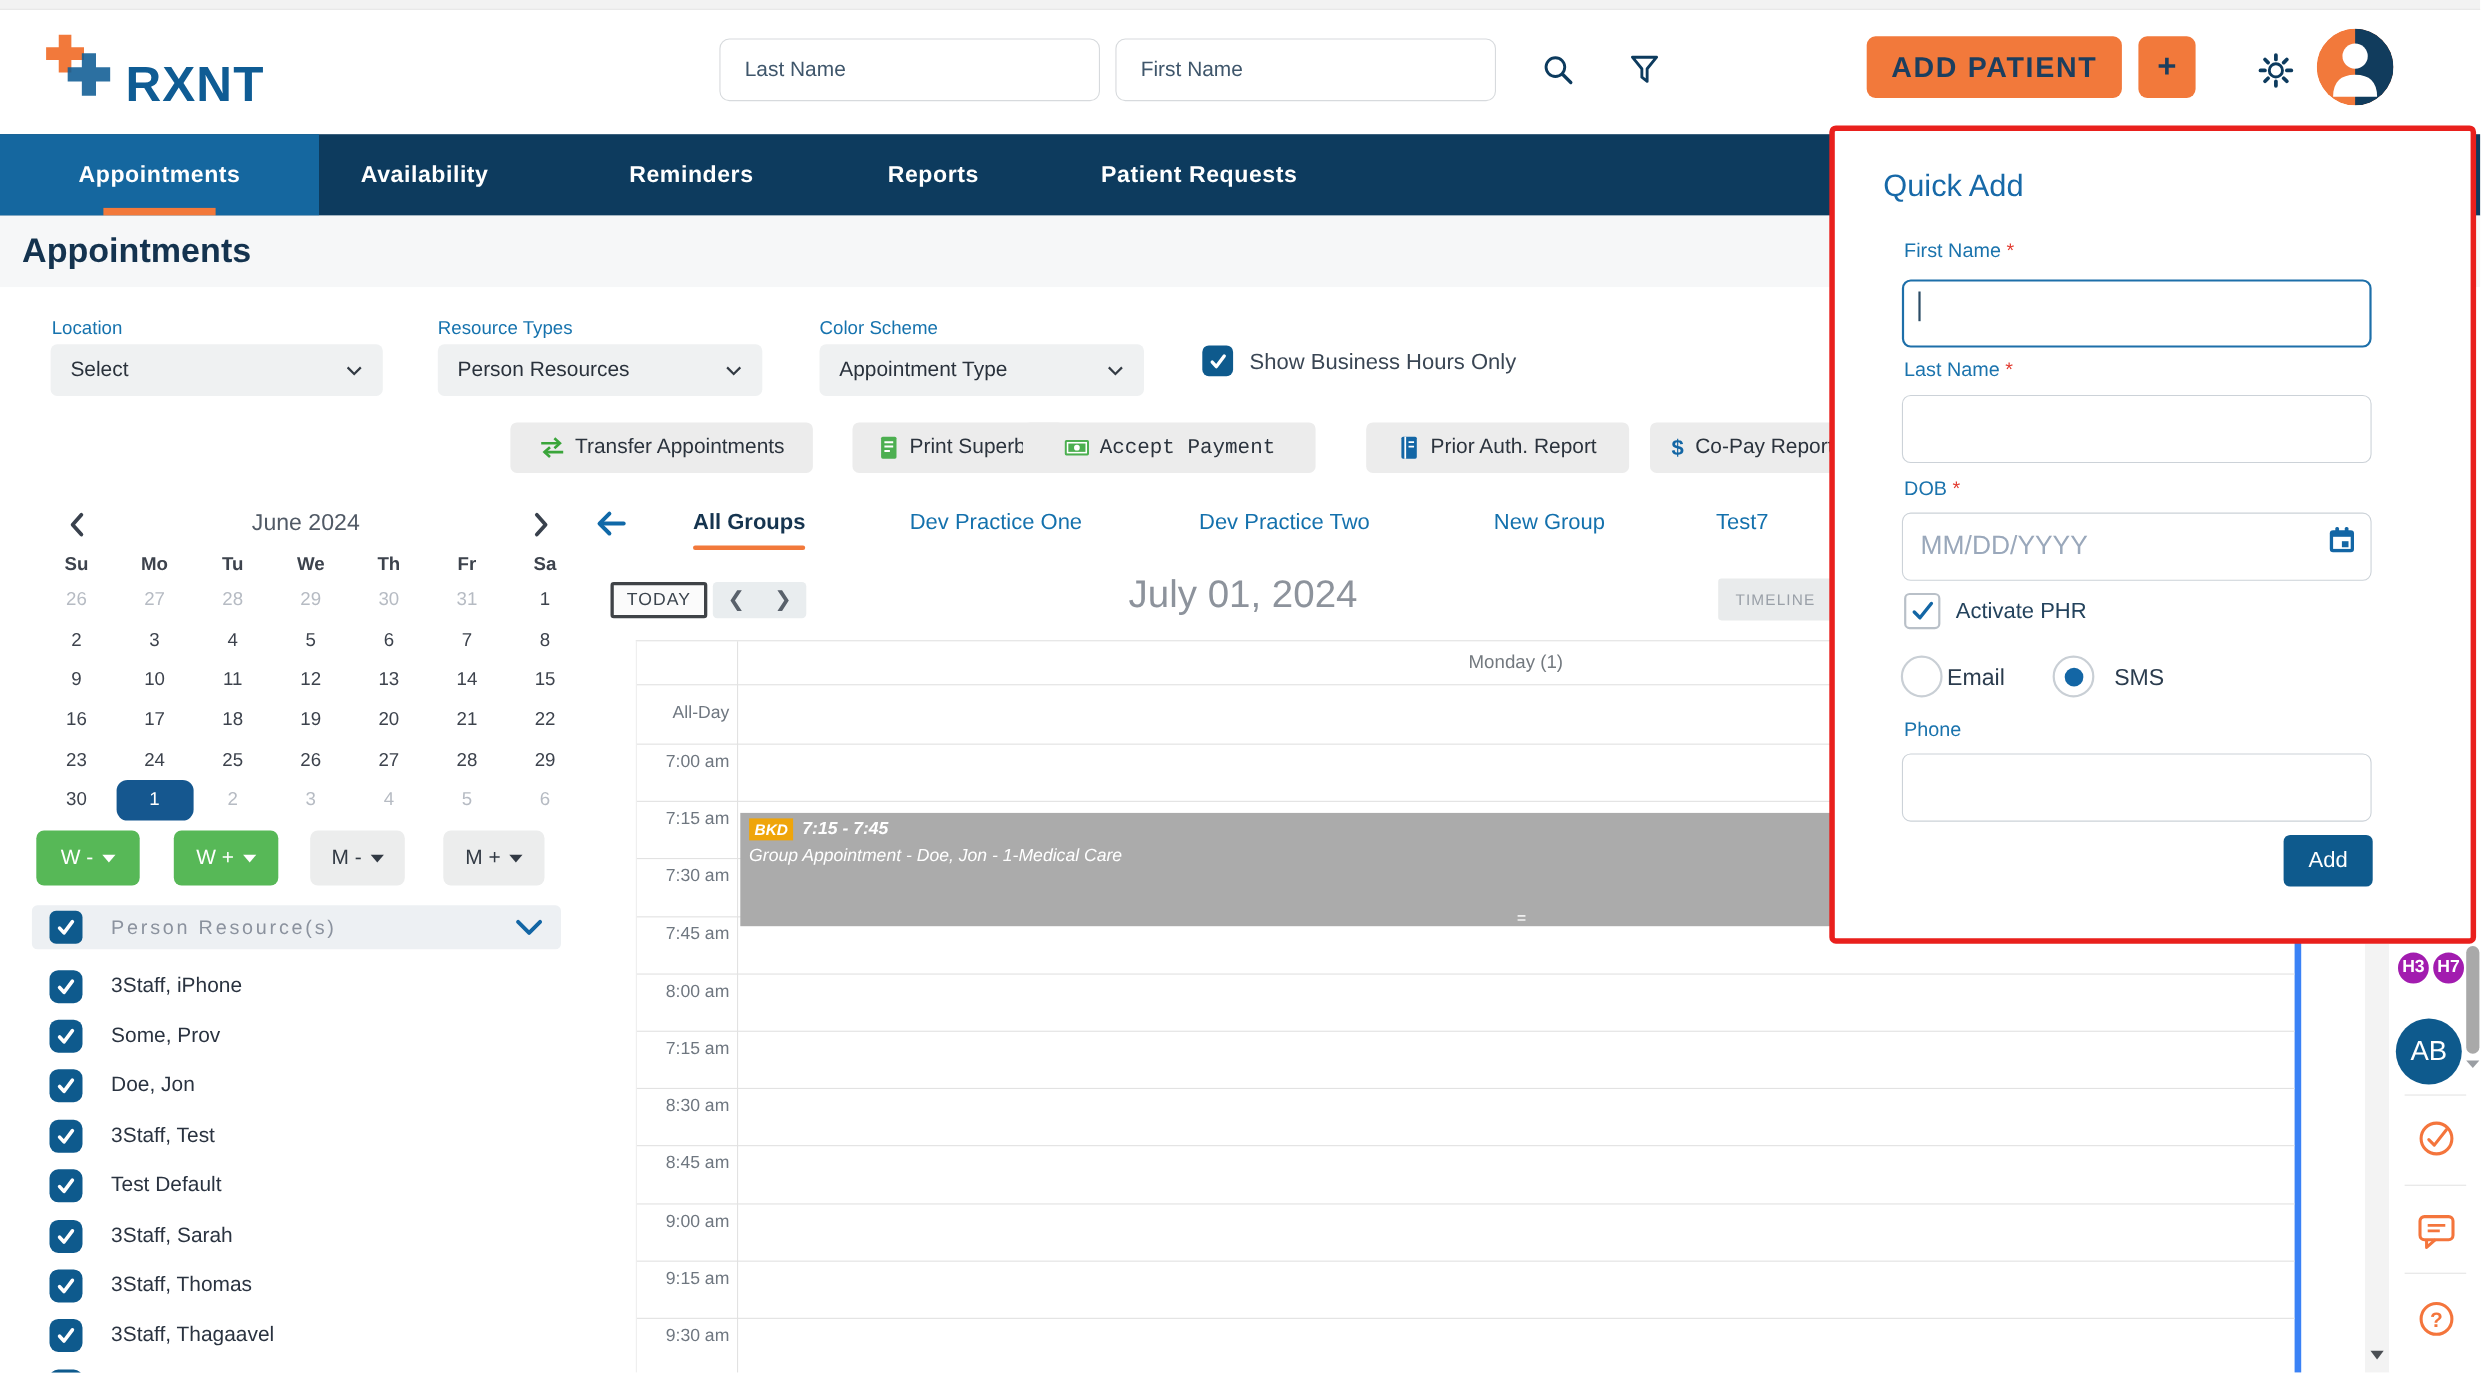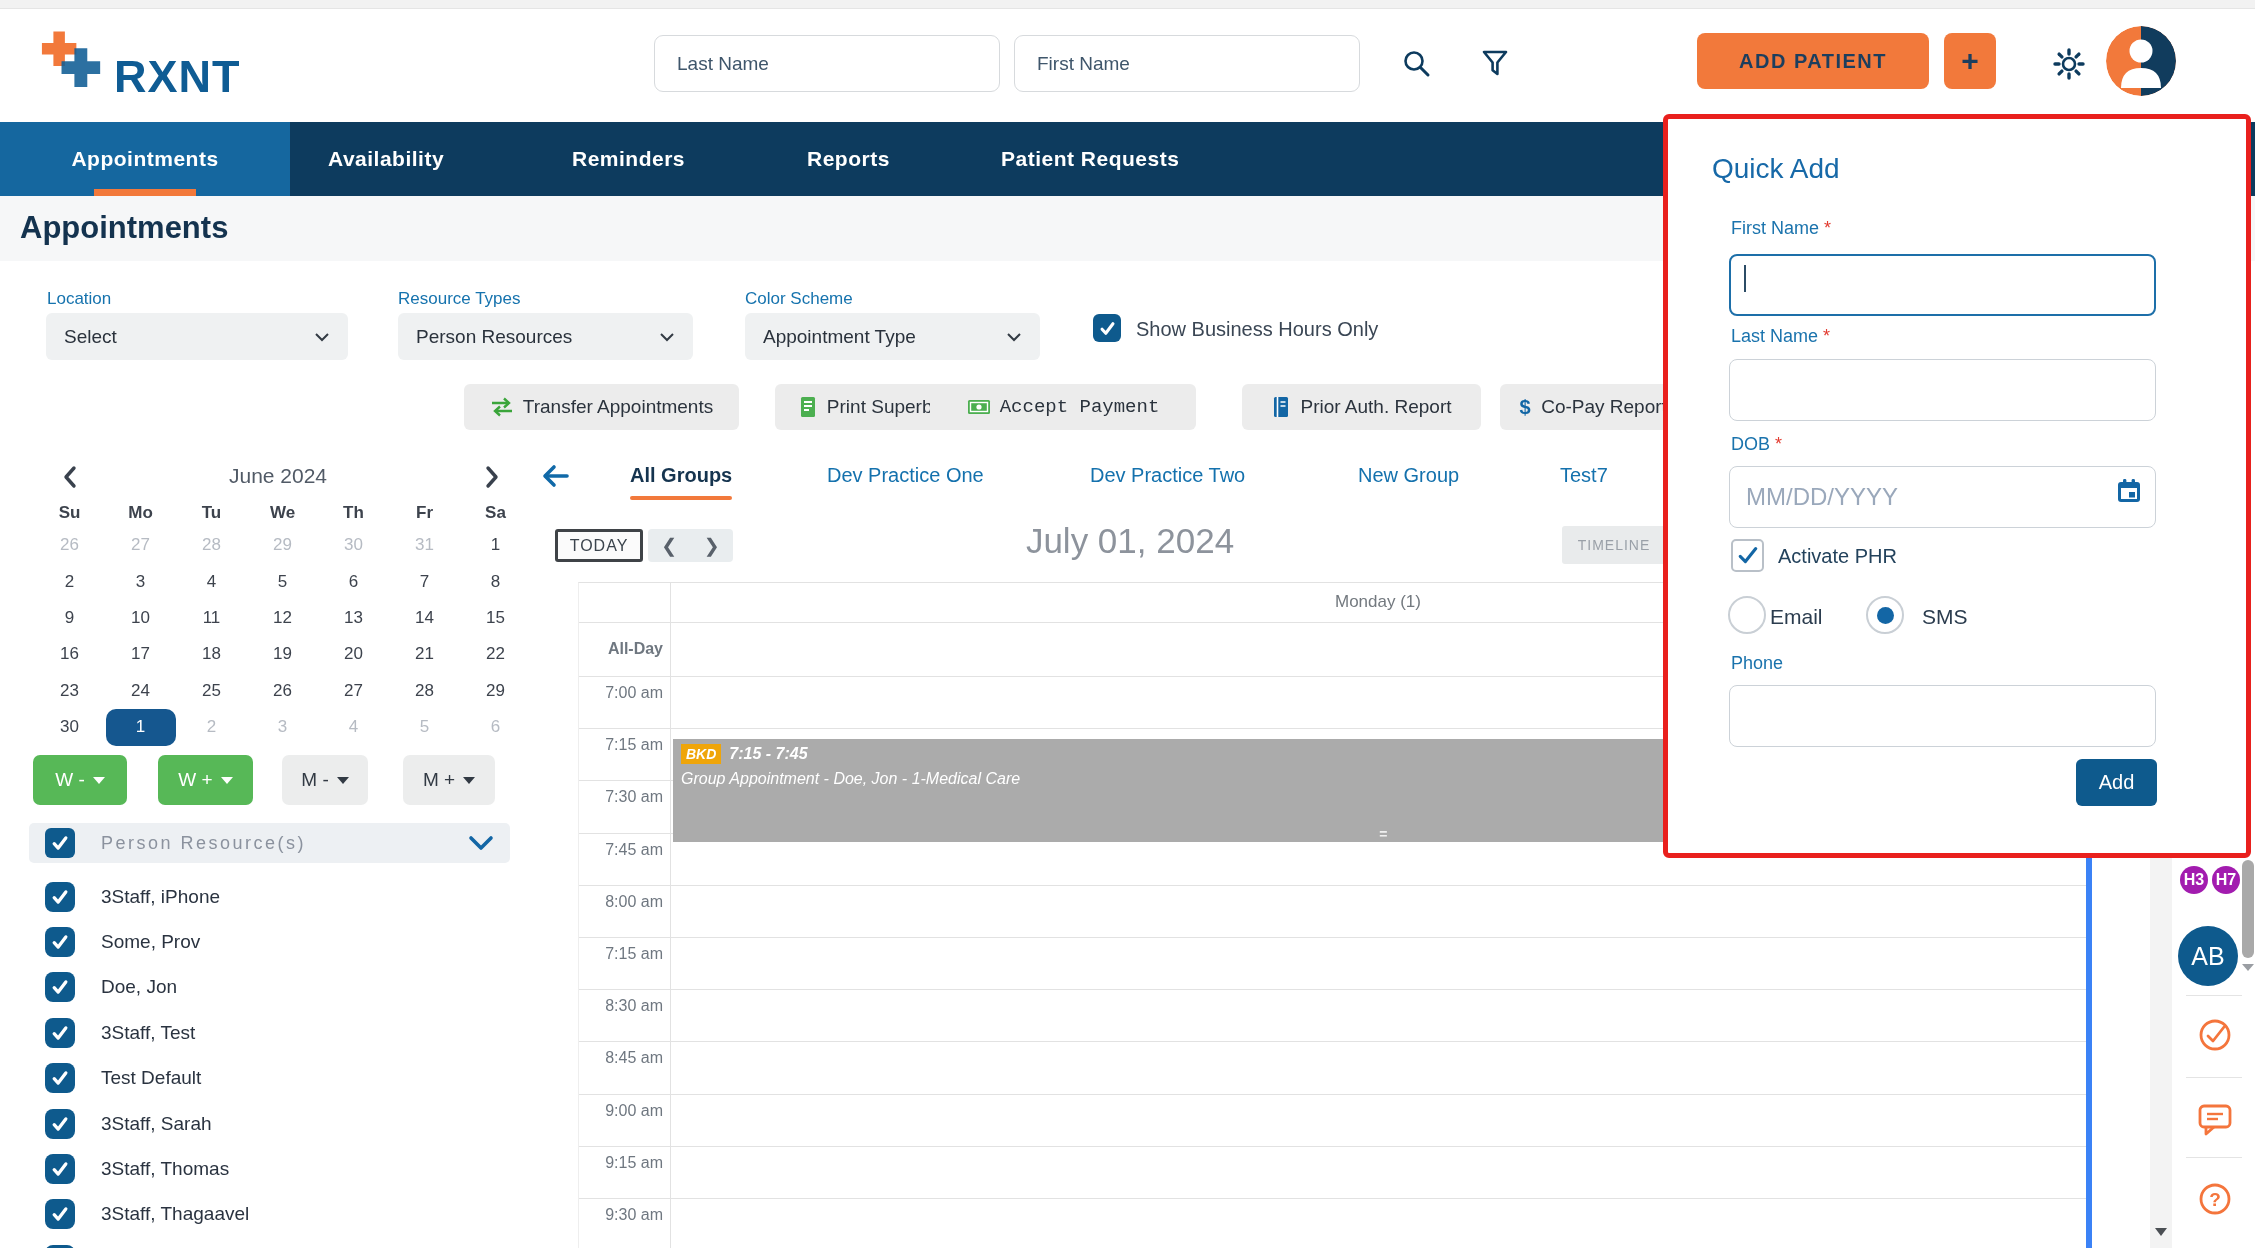--- a/index.html
+++ b/index.html
@@ -13,21 +13,21 @@
   .logo { position:absolute; left:40px; top:16px; width:230px; height:80px; cursor:pointer; }
   .logo svg { position:absolute; left:0; top:0; }
   .logo-text { position:absolute; left:74px; top:26px; font-size:45px; font-weight:bold; color:#0f5c94; letter-spacing:1px; }
   .hdr-input { position:absolute; top:26px; height:57px; width:346px; border:1px solid #d7dadd; border-radius:9px; padding:0 22px; font-size:19px; color:#3f566b; background:#fff; font-family:inherit; }
   .hdr-input::placeholder { color:#3f566b; opacity:1; }
   #lastNameInput { left:654px; }
   #firstNameInput { left:1014px; }
   .hdr-icon { position:absolute; top:38px; width:34px; height:34px; cursor:pointer; }
   #searchIcon { left:1400px; }
   #filterIcon { left:1478px; }
-  .add-patient { position:absolute; left:1697px; top:24px; width:232px; height:56px; background:#f2793b; border:none; border-radius:8px; color:#1c3e5e; font-weight:bold; font-size:20px; letter-spacing:1.5px; cursor:pointer; font-family:inherit; }
+  .add-patient { position:absolute; left:1697px; top:24px; width:232px; height:56px; background:#f2793b; border:none; border-radius:8px; color:#1c3e5e; font-weight:bold; font-size:26px; letter-spacing:1.5px; cursor:pointer; font-family:inherit; }
   .add-plus { position:absolute; left:1944px; top:24px; width:52px; height:56px; background:#f2793b; border:none; border-radius:8px; color:#1c3e5e; font-weight:bold; font-size:30px; cursor:pointer; font-family:inherit; }
   #gearIcon { position:absolute; left:2050px; top:36px; width:38px; height:38px; cursor:pointer; }
   .avatar { position:absolute; left:2106px; top:17px; width:70px; height:70px; border-radius:50%; overflow:hidden; cursor:pointer; }
 
   
   .nav { position:absolute; left:0; top:122px; width:2255px; height:74px; background:#0d3b5e; }
   .nav-tab { position:absolute; top:0; height:74px; line-height:74px; color:#ffffff; font-size:21px; font-weight:600; letter-spacing:0.5px; cursor:pointer; white-space:nowrap; }
   .nav-tab.active { background:#15679f; text-align:center; }
   .nav-underline { position:absolute; left:94px; bottom:0; width:102px; height:7px; background:#f2793b; }
 
@@ -81,21 +81,21 @@
   .step-pill span { font-size:19px; color:#59616b; cursor:pointer; line-height:1; }
   .date-heading { position:absolute; left:900px; top:521px; width:460px; text-align:center; font-size:35px; color:#8d939c; }
   .timeline-btn { position:absolute; left:1562px; top:526px; width:104px; height:38px; background:#e9ebec; border:none; border-radius:3px; font-size:14px; color:#9aa0a8; letter-spacing:1px; cursor:pointer; font-family:inherit; }
 
   
   #grid { position:absolute; left:578px; top:582px; width:1514px; height:666px; border-top:1px solid #e2e2e2; border-left:1px solid #eeeeee; border-right:6px solid #3b82f6; }
   .grid-gutter-line { position:absolute; left:91px; top:0; bottom:0; border-left:1px solid #e2e2e2; }
   .g-row { position:relative; border-bottom:1px solid #e2e2e2; }
   .g-row.day-hdr { height:40px; }
   .day-hdr-label { position:absolute; left:91px; right:0; top:9px; text-align:center; font-size:17px; color:#73797f; }
-  .g-row.allday { height:54px;font-weight:bold; }
+  .g-row.allday { height:54px; }
   .g-time-label { position:absolute; left:0; top:17px; width:84px; text-align:right; font-size:16px; color:#6f7780; }
   .g-row.slot { height:52.2px; }
   .g-row.slot .g-time-label { top:7px; }
   .appointment { position:absolute; left:94px; top:156px; width:1420px; height:103px; background:#ababab; z-index:2; padding:5px 8px; cursor:pointer;font-style:italic; }
   .appt-line1 { display:flex; align-items:center; gap:8px; }
   .appt-badge { background:#efa50a; color:#ffffff; font-weight:bold; font-size:14px; padding:2px 5px; }
   .appt-time { color:#ffffff; font-weight:bold; font-size:16px; }
   .appt-desc { color:#ffffff; font-size:16px; margin-top:6px; }
   .appt-handle { position:absolute; left:50%; bottom:0; transform:translateX(-50%); color:#f0f0f0; font-size:14px; font-weight:bold; cursor:ns-resize; }
 

